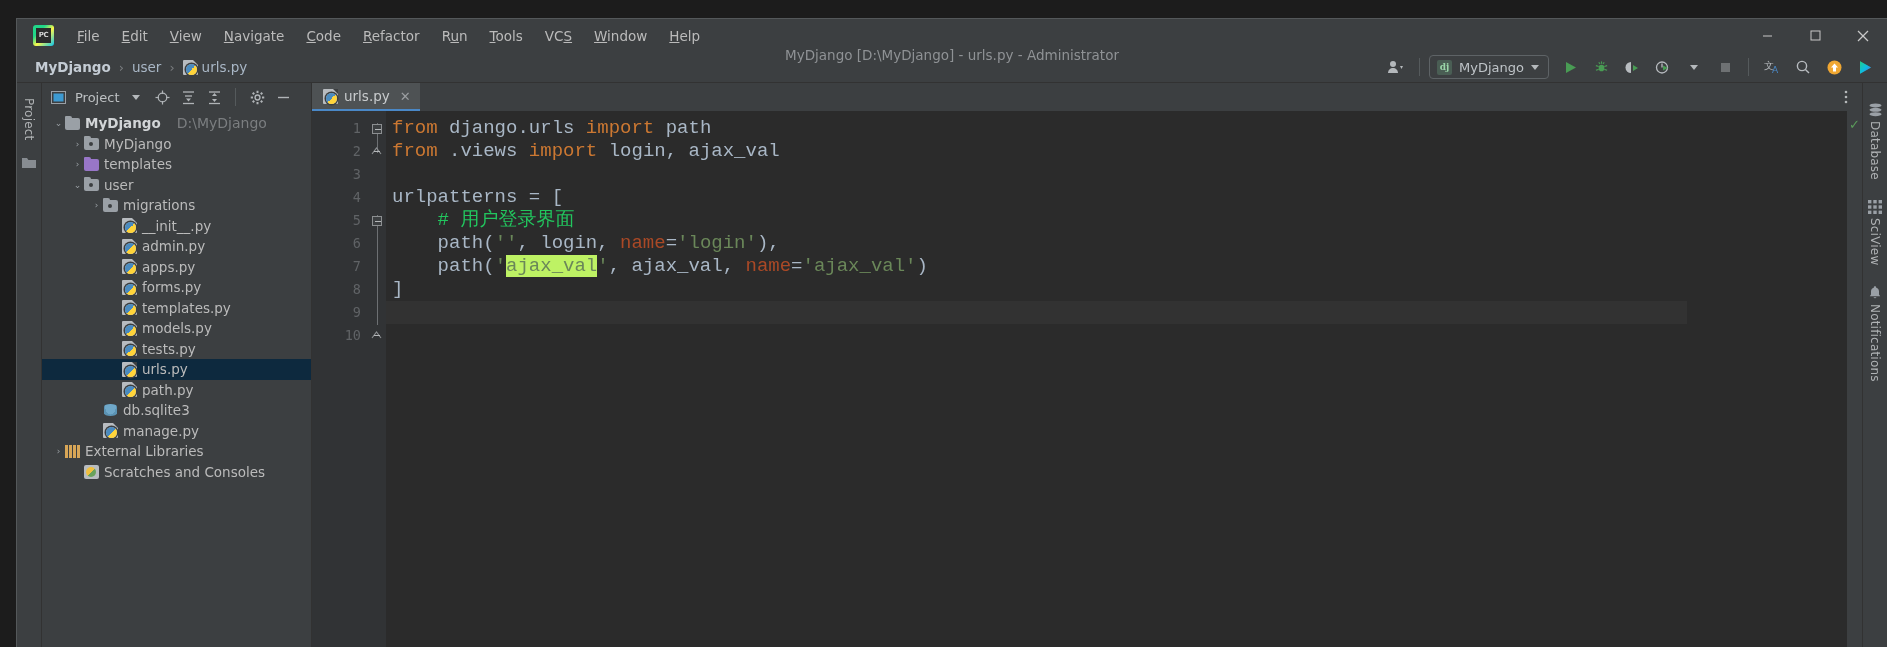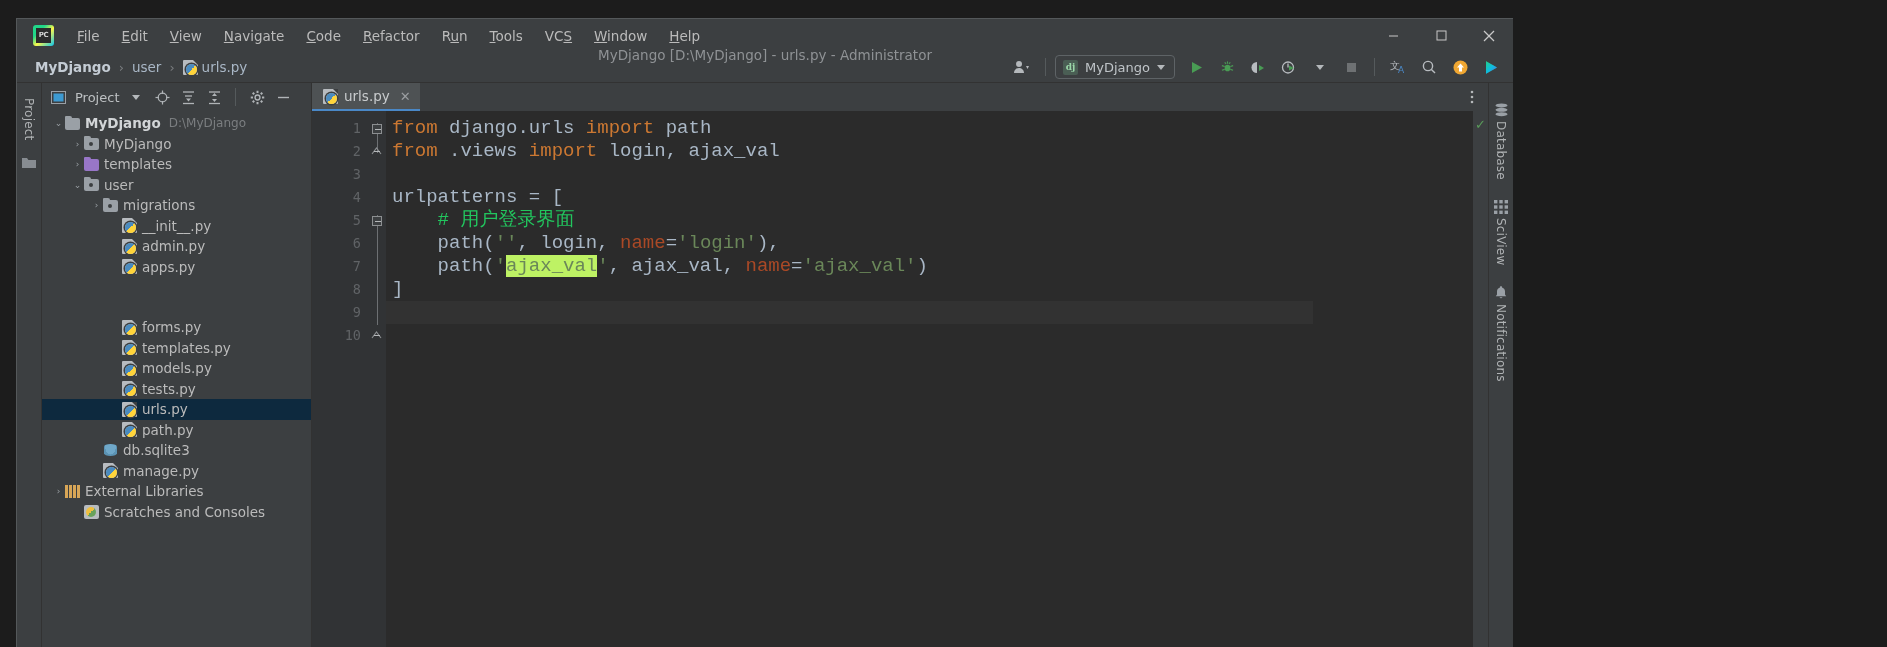--- a/index.html
+++ b/index.html
@@ -12,21 +12,21 @@
   .app {
     position: relative;
     width: 1887px; height: 647px;
     background: #1c1c1c;
   }
 
   
   .window {
     position: absolute;
     left: 16px; top: 18px;
-    width: 1497px; height: 629px;
+    width: 1871px; height: 629px;
     background: #3c3f41;
     border-top: 1px solid #54585a;
     border-left: 1px solid #54585a;
     display: flex; flex-direction: column;
   }
 
   
   .menubar {
     height: 33px;
     background: #3c3f41;
@@ -177,21 +177,21 @@
     color: #bbbbbb; white-space: nowrap;
     padding-right: 6px;
   }
   .row.selected { background: #0d293e; }
   .arrow {
     width: 13px; text-align: center; color: #9aa0a4;
     font-size: 9px; flex: 0 0 13px;
   }
   .row .lbl { margin-left: 5px; }
   .row .lbl.bold { font-weight: bold; color: #d2d5d7; }
-  .path-note { color: #7b7e80; margin-left: 8px; font-size: 12px; }
+  .path-note { color: #7b7e80; margin-left: 16px; font-size: 14px; }
 
   
   .ic { width: 15px; height: 15px; flex: 0 0 15px; position: relative; }
   .ic.folder {
     background: #9aa0a6;
     border-radius: 1px 2px 2px 2px;
     height: 12px; margin-top: 1px;
   }
   .ic.folder:before {
     content:""; position:absolute; left:0; top:-2px;
@@ -605,21 +605,21 @@
             <div class="row" style="padding-left: 67px;">
               <span class="arrow"></span>
               <span class="ic py"></span>
               <span class="lbl">admin.py</span>
             </div>
             <div class="row" style="padding-left: 67px;">
               <span class="arrow"></span>
               <span class="ic py"></span>
               <span class="lbl">apps.py</span>
             </div>
-            <div class="row" style="padding-left: 67px; margin-top: 40px;">
+            <div class="row" style="padding-left: 67px;">
               <span class="arrow"></span>
               <span class="ic py"></span>
               <span class="lbl">forms.py</span>
             </div>
             <div class="row" style="padding-left: 67px;">
               <span class="arrow"></span>
               <span class="ic py"></span>
               <span class="lbl">templates.py</span>
             </div>
             <div class="row" style="padding-left: 67px;">

